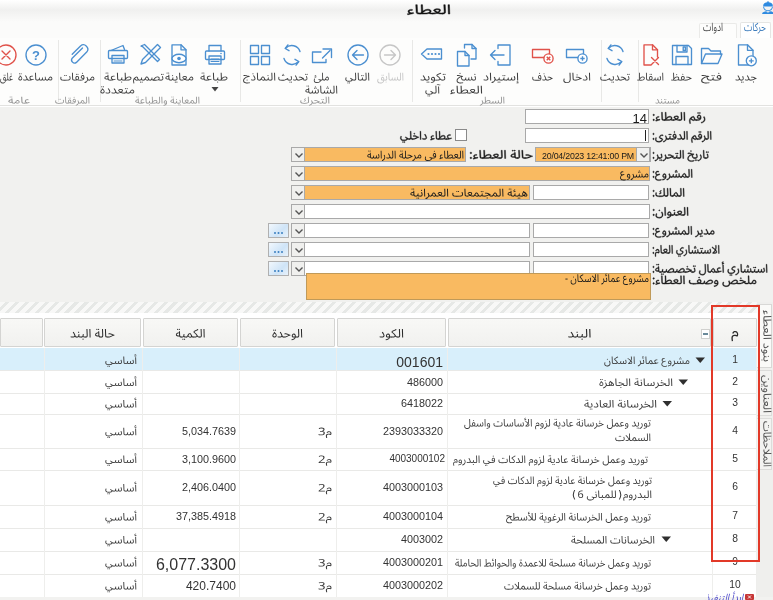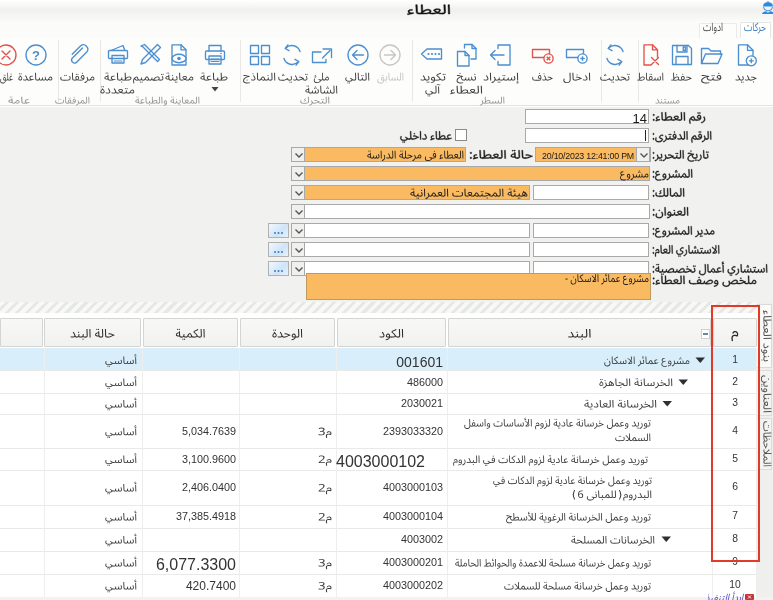--- a/index.html
+++ b/index.html
@@ -205,21 +205,21 @@
   <div class="inp" style="left:525px;top:128px;width:124px;height:15px"></div>
   <div class="abs" style="left:645px;top:130px;width:1px;height:11px;background:#222"></div>
   <div class="abs" style="left:455px;top:129px;width:12px;height:12px;background:#fff;border:1px solid #8a8a8a"></div>
 
   <div class="inp" style="left:535px;top:147px;width:116px;height:15px;background:#f9ba61"></div>
   <div class="dd" style="left:636px;top:147px">
       <svg width="10" height="7" viewBox="0 0 10 7">
         <path d="M1.5 1.5 L5 5 L8.5 1.5" fill="none" stroke="#555" stroke-width="1.4"></path>
       </svg>
     </div>
-  <div class="num" style="right:139px;top:151px;font-size:8.8px;letter-spacing:-0.2px">20/10/2023 12:41:00 PM</div>
+  <div class="num" style="right:139px;top:151px;font-size:8.8px;letter-spacing:-0.2px">20/04/2023 12:41:00 PM</div>
   <div class="inp" style="left:291px;top:147px;width:175px;height:15px;background:#f9ba61"></div>
   <div class="dd" style="left:291px;top:147px">
       <svg width="10" height="7" viewBox="0 0 10 7">
         <path d="M1.5 1.5 L5 5 L8.5 1.5" fill="none" stroke="#555" stroke-width="1.4"></path>
       </svg>
     </div>
 
   <div class="inp" style="left:291px;top:166px;width:359px;height:15px;background:#f9ba61"></div>
   <div class="dd" style="left:291px;top:166px">
       <svg width="10" height="7" viewBox="0 0 10 7">
@@ -309,26 +309,26 @@
   <div class="gl" style="left:142px;top:348px;width:1px;height:249px;background:#eeeeec"></div>
   <div class="gl" style="left:239px;top:348px;width:1px;height:249px;background:#eeeeec"></div>
   <div class="gl" style="left:336px;top:348px;width:1px;height:249px;background:#eeeeec"></div>
   <div class="gl" style="left:447px;top:348px;width:1px;height:249px;background:#eeeeec"></div>
   <div class="gl" style="left:712px;top:348px;width:1px;height:249px;background:#eeeeec"></div>
   <div class="gl" style="left:756px;top:348px;width:1px;height:249px;background:#eeeeec"></div>
   <div class="num" style="right:330px;top:353.5px;font-size:14px;color:#333">001601</div>
   <div class="num" style="left:714px;top:353.5px;width:42px;text-align:center;font-size:10.3px;color:#333">1</div>
   <div class="num" style="right:330px;top:375.5px;font-size:10.8px;color:#333">486000</div>
   <div class="num" style="left:714px;top:375.5px;width:42px;text-align:center;font-size:10.3px;color:#333">2</div>
-  <div class="num" style="right:330px;top:397.0px;font-size:10.8px;color:#333">2030021</div>
+  <div class="num" style="right:330px;top:397.0px;font-size:10.8px;color:#333">6418022</div>
   <div class="num" style="left:714px;top:397.0px;width:42px;text-align:center;font-size:10.3px;color:#333">3</div>
   <div class="num" style="right:330px;top:424.7px;font-size:10.8px;color:#333">2393033320</div>
   <div class="num" style="left:714px;top:424.7px;width:42px;text-align:center;font-size:10.3px;color:#333">4</div>
   <div class="num" style="right:537px;top:424.7px;font-size:10.8px;color:#333">5,034.7639</div>
-  <div class="num" style="right:348px;top:452.5px;font-size:16px;color:#333">4003000102</div>
+  <div class="num" style="right:328px;top:452.5px;font-size:10px;color:#333">4003000102</div>
   <div class="num" style="left:714px;top:452.5px;width:42px;text-align:center;font-size:10.3px;color:#333">5</div>
   <div class="num" style="right:537px;top:452.5px;font-size:10.8px;color:#333">3,100.9600</div>
   <div class="num" style="right:330px;top:481.0px;font-size:10.8px;color:#333">4003000103</div>
   <div class="num" style="left:714px;top:481.0px;width:42px;text-align:center;font-size:10.3px;color:#333">6</div>
   <div class="num" style="right:537px;top:481.0px;font-size:10.8px;color:#333">2,406.0400</div>
   <div class="num" style="right:330px;top:510.0px;font-size:10.8px;color:#333">4003000104</div>
   <div class="num" style="left:714px;top:510.0px;width:42px;text-align:center;font-size:10.3px;color:#333">7</div>
   <div class="num" style="right:537px;top:510.0px;font-size:10.8px;color:#333">37,385.4918</div>
   <div class="num" style="right:330px;top:533.0px;font-size:10.8px;color:#333">4003002</div>
   <div class="num" style="left:714px;top:533.0px;width:42px;text-align:center;font-size:10.3px;color:#333">8</div>

